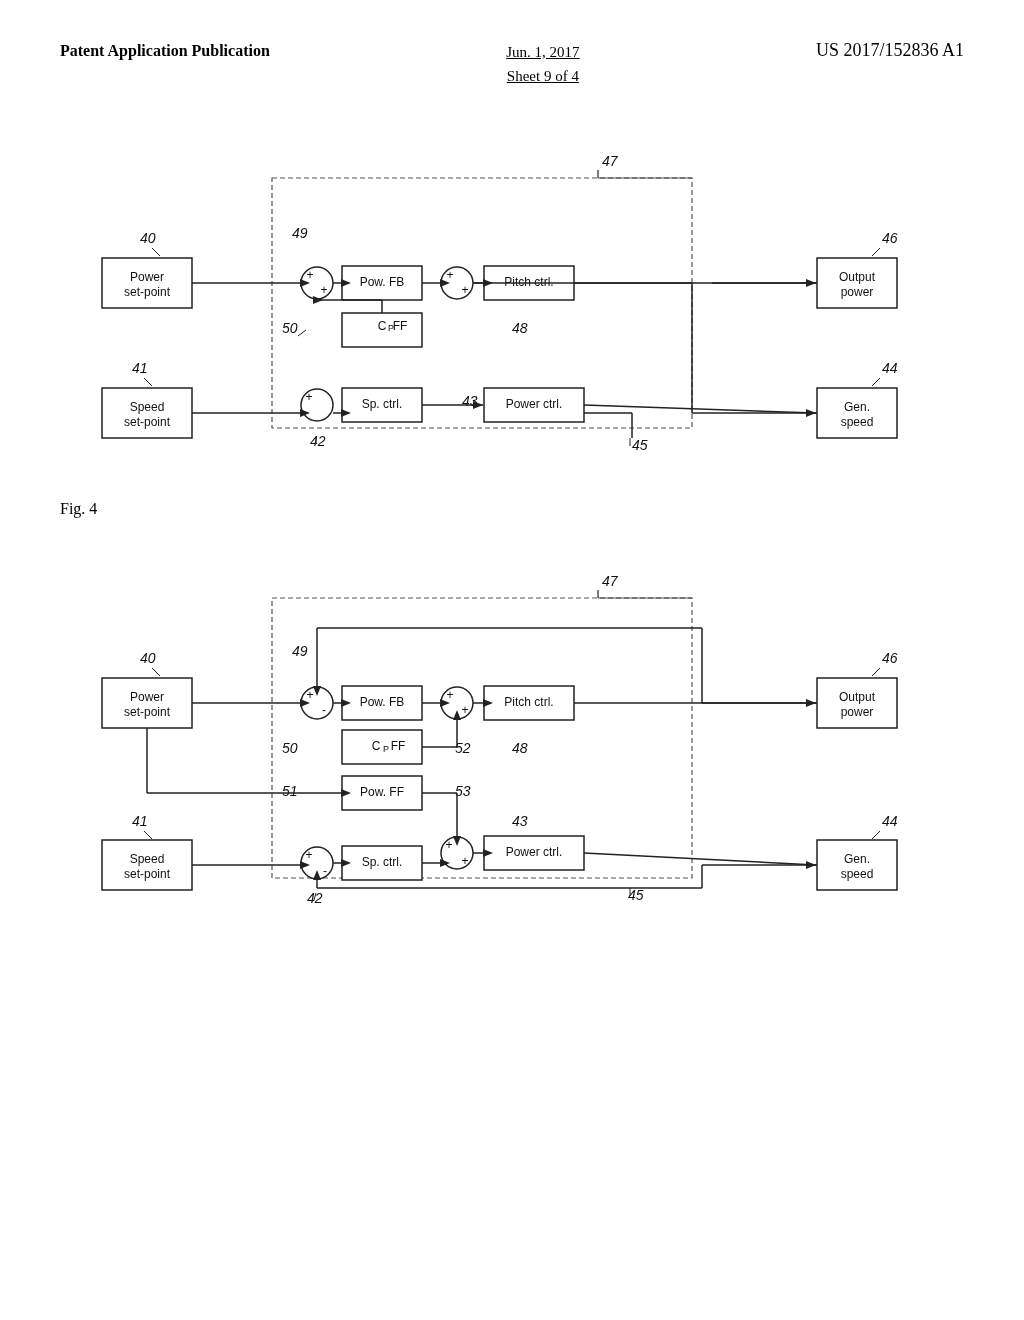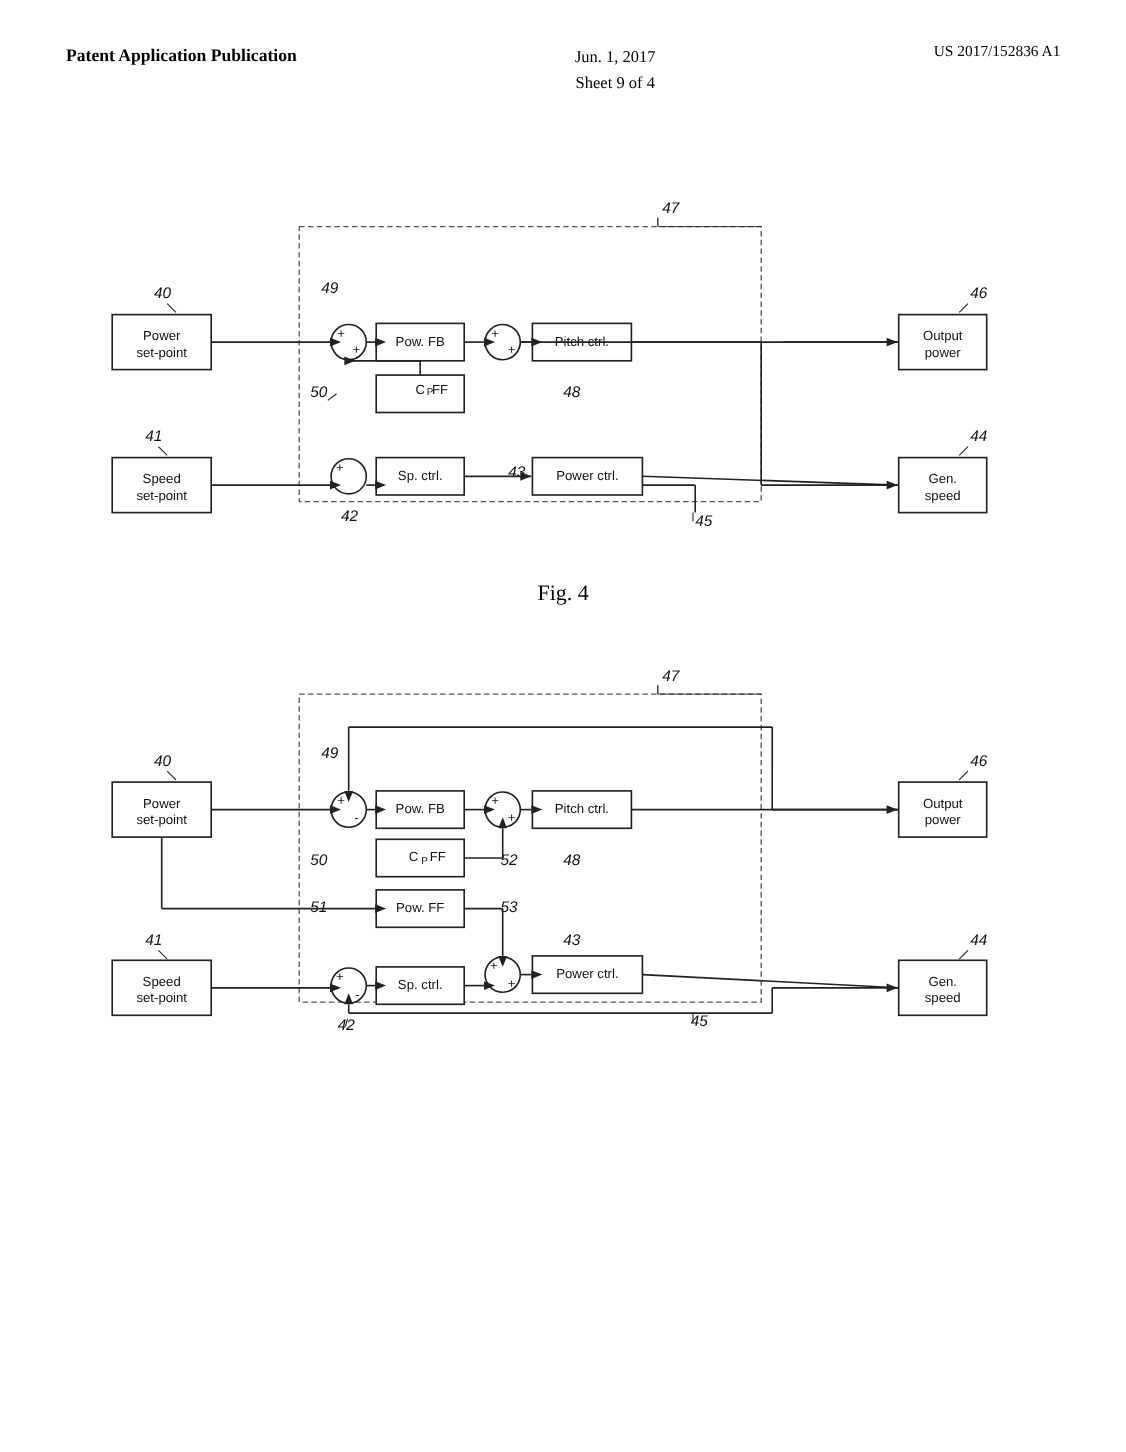--- a/index.html
+++ b/index.html
@@ -17,47 +17,48 @@
       min-height: 1320px;
       background: #fff;
       padding: 40px 60px;
     }
 
     
     .header {
       display: flex;
       justify-content: space-between;
       align-items: flex-start;
-      margin-bottom: 88px;
+      margin-bottom: 60px;
       font-size: 15px;
     }
     .header-left {
       font-weight: bold;
       font-size: 16px;
       max-width: 340px;
       line-height: 1.4;
     }
     .header-center {
       text-align: center;
       font-size: 15px;
       line-height: 1.6;
+      text-decoration: underline;
     }
     .header-right {
-      font-size: 14px;
+      font-size: 18px;
       text-align: left;
     }
 
     
     .diagram-section {
       margin-bottom: 50px;
     }
 
     .fig-label {
-      text-align: center;
-      font-size: 20px;
+      text-align: left;
+      font-size: 16px;
       margin-top: 12px;
     }
 
     
     svg {
       display: block;
       margin: 0 auto;
     }
 
     .block-box {

